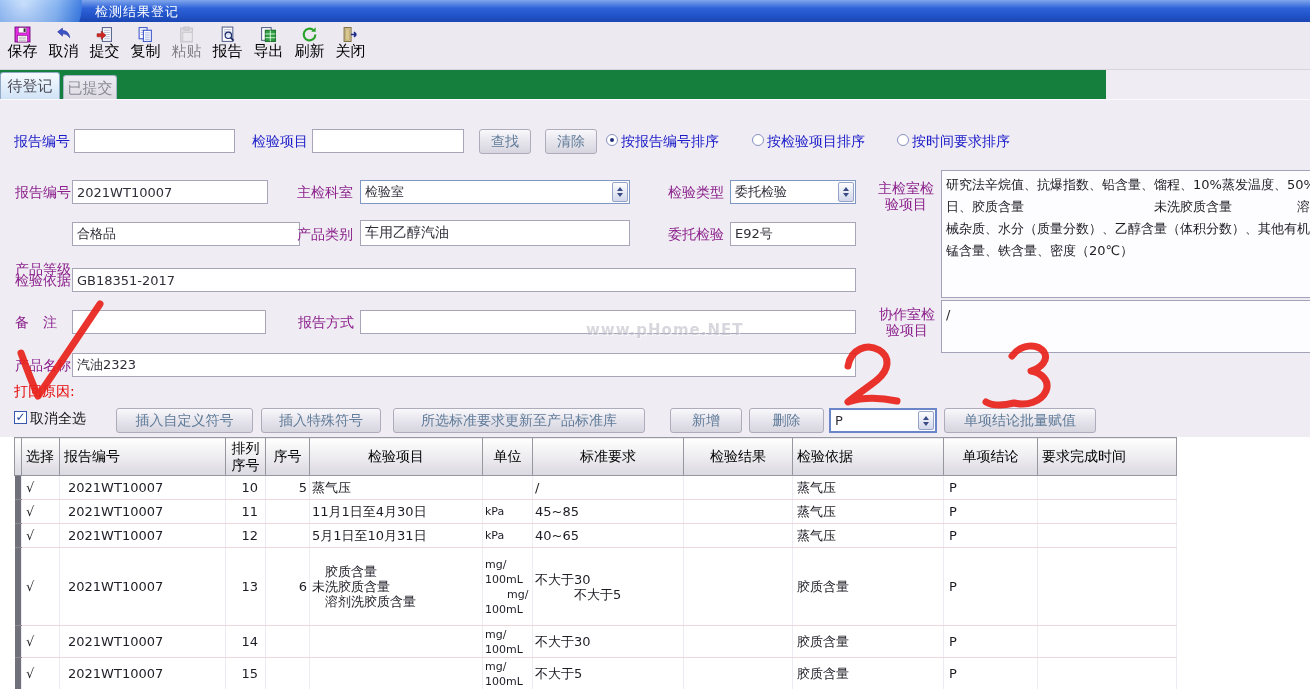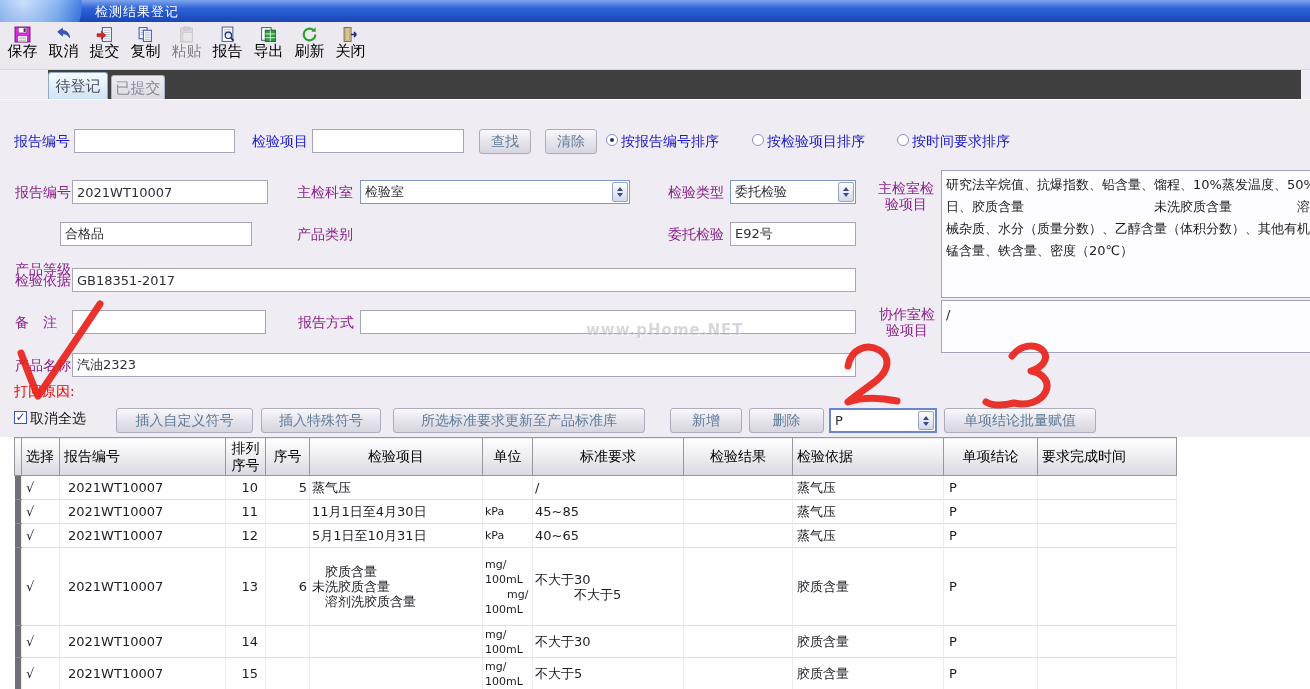--- a/index.html
+++ b/index.html
@@ -18,21 +18,21 @@
   
   .toolbar { position:absolute; left:0; top:22px; width:1310px; height:48px; background:#ece9f1;
              border-bottom:1px solid #d8d4e0; display:flex; align-items:flex-start; padding:3px 0 0 2px; }
   .tbtn { width:41px; height:42px; display:flex; flex-direction:column; align-items:center; justify-content:flex-start;
           cursor:default; }
   .tbtn .ticon { height:18px; display:flex; align-items:center; justify-content:center; }
   .tbtn .tlabel { font-size:15px; color:#000; line-height:17px; white-space:nowrap; }
   .tbtn.disabled { opacity:.45; filter:grayscale(.8); }
 
   
-  .tabbar { position:absolute; left:0; top:70px; width:1253px; height:30px; background:#404040;margin-left:48px; }
+  .tabbar { position:absolute; left:0; top:70px; width:1106px; height:30px; background:#15803d; }
   .tab { position:absolute; bottom:0; text-align:center; font-size:15px;
          border:1px solid #a8b4c8; border-bottom:none; border-radius:3px 3px 0 0; }
   .tab.active { left:0; width:60px; height:28px; line-height:27px; color:#4a4a55;
                 background:linear-gradient(#f5faff,#cfe2f6); border-color:#8fa9c6; }
   .tab.inactive { left:63px; width:54px; height:25px; line-height:24px; color:#8a8a96;
                   background:linear-gradient(#eeecf2,#dcd9e2); }
   .tabline { position:absolute; left:0; top:99px; width:1310px; height:1px; background:#fbfafd; }
 
   
   .content { position:absolute; left:0; top:100px; width:1310px; height:589px; background:#efecf3; overflow:hidden; }
@@ -236,22 +236,23 @@
         </span>
     </div>
     <span class="lbl purple two" style="left:875px;top:80px;width:62px;">主检室检
 验项目</span>
     <div class="tarea" style="left:941px;top:70px;width:400px;height:128px;">研究法辛烷值、抗爆指数、铅含量、馏程、10%蒸发温度、50%蒸
 日、胶质含量　　　　　　　　　　未洗胶质含量　　　　　溶
 械杂质、水分（质量分数）、乙醇含量（体积分数）、其他有机
 锰含量、铁含量、密度（20℃）</div>
 
     <span class="lbl purple" style="left:15px;top:126px;margin-top:35px;">产品等级</span>
-    <input class="inp" style="left: 60px; top: 122px; width: 192px; height: 24px;" readonly="" value="合格品">
+    <input class="inp" style="left: 72px; top: 122px; width: 228px; height: 24px;" readonly="" value="合格品">
     <span class="lbl purple" style="left:297px;top:126px;">产品类别</span>
+    <input class="inp big" style="left: 360px; top: 120px; width: 270px; height: 26px;" readonly="" value="车用乙醇汽油">
     <span class="lbl purple" style="left:668px;top:126px;">委托检验</span>
     <input class="inp" style="left: 730px; top: 122px; width: 126px; height: 24px;" readonly="" value="E92号">
 
     <span class="lbl purple" style="left:15px;top:172px;">检验依据</span>
     <input class="inp" style="left: 72px; top: 168px; width: 784px; height: 24px;" readonly="" value="GB18351-2017">
 
     <span class="lbl purple" style="left:15px;top:214px;">备　注</span>
     <input class="inp" style="left: 72px; top: 210px; width: 194px; height: 24px;" readonly="" value="">
     <span class="lbl purple" style="left:298px;top:214px;">报告方式</span>
     <input class="inp" style="left: 360px; top: 210px; width: 496px; height: 24px;" readonly="" value="">

